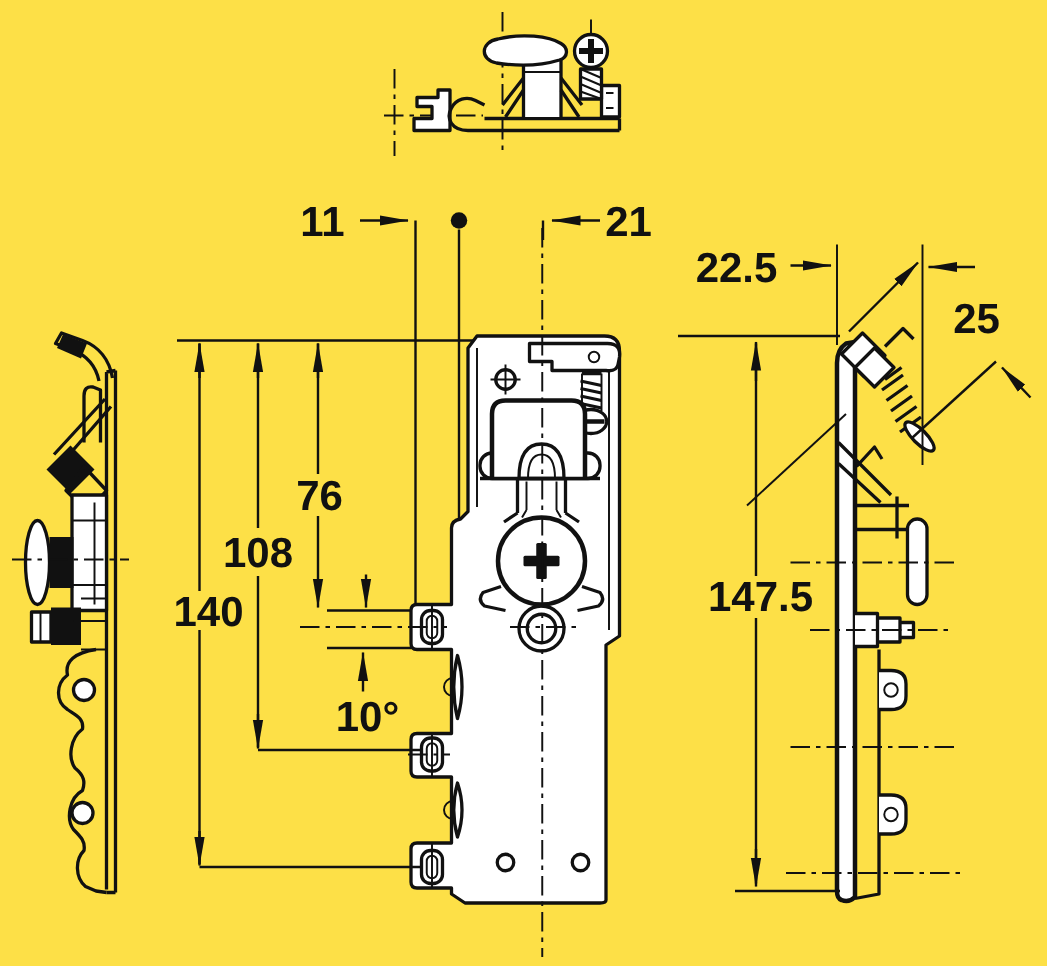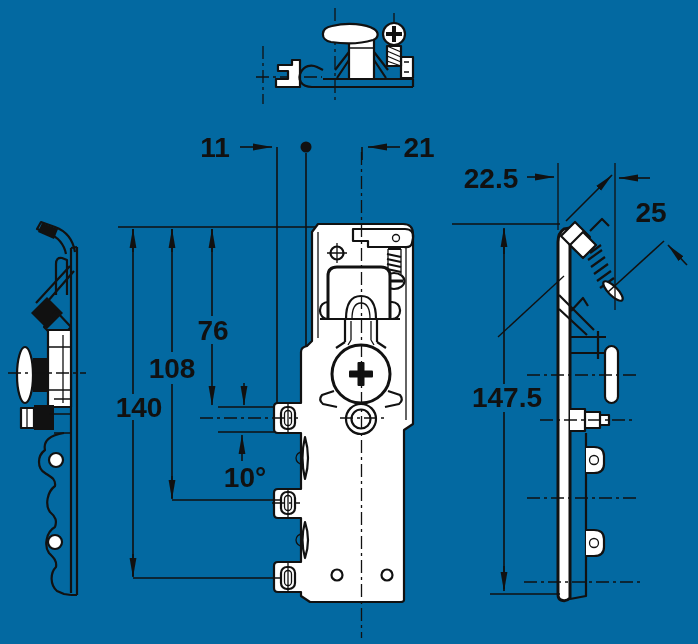--- a/index.html
+++ b/index.html
@@ -1,16 +1,16 @@
 <!DOCTYPE html>
 <html><head>
 <meta charset="utf-8">
 <style>
   html,body{margin:0;padding:0;background:#fff;}
-  .stage{position:relative;width:698px;height:644px;background:#0369a1;overflow:hidden;}
+  .stage{position:relative;width:698px;height:644px;background:#fde047;overflow:hidden;}
   svg{display:block;}
   .s{stroke:#111;fill:none;stroke-linejoin:round;stroke-linecap:butt;}
   .w1{stroke-width:1.3;}
   .w2{stroke-width:2.2;}
   .w3{stroke-width:3;}
   .dim{stroke-width:1.6;}
   .fw{fill:#fff;}
   .fb{fill:#111;stroke:none;}
   .cl{stroke-dasharray:13 4 3 4;stroke-width:1.3;}
   text.dimtxt{font:bold 28px "Liberation Sans","DejaVu Sans",sans-serif;fill:#111;stroke:none;text-anchor:middle;}

